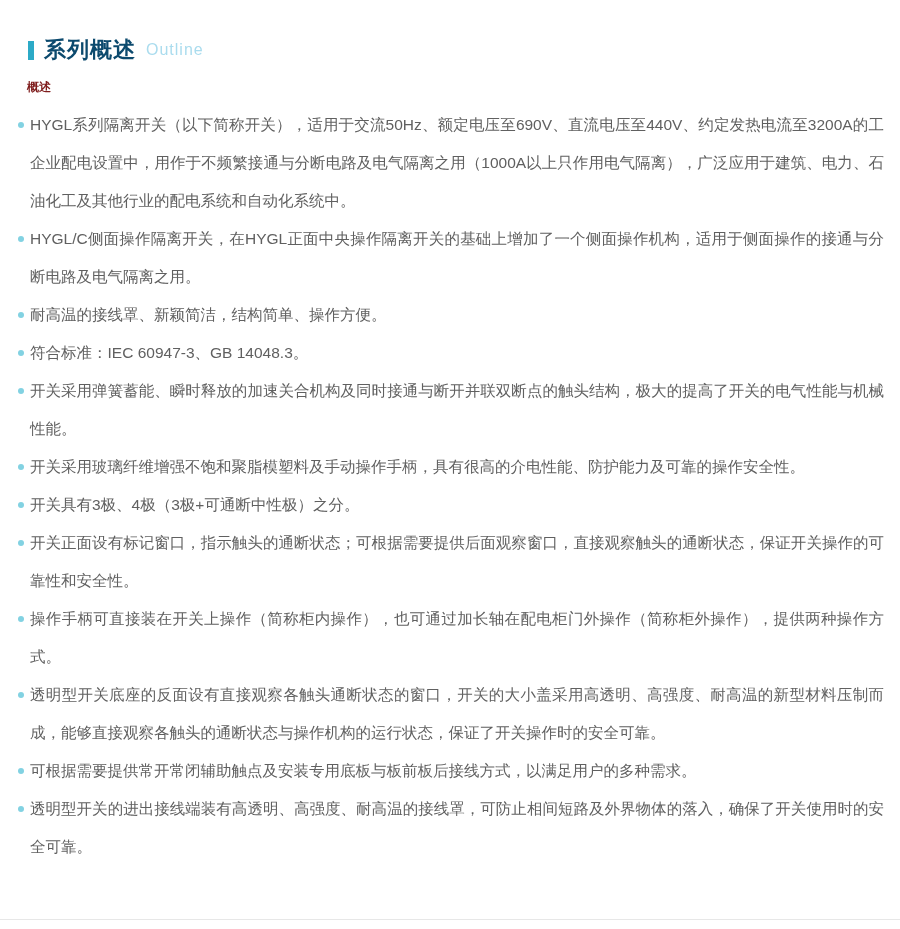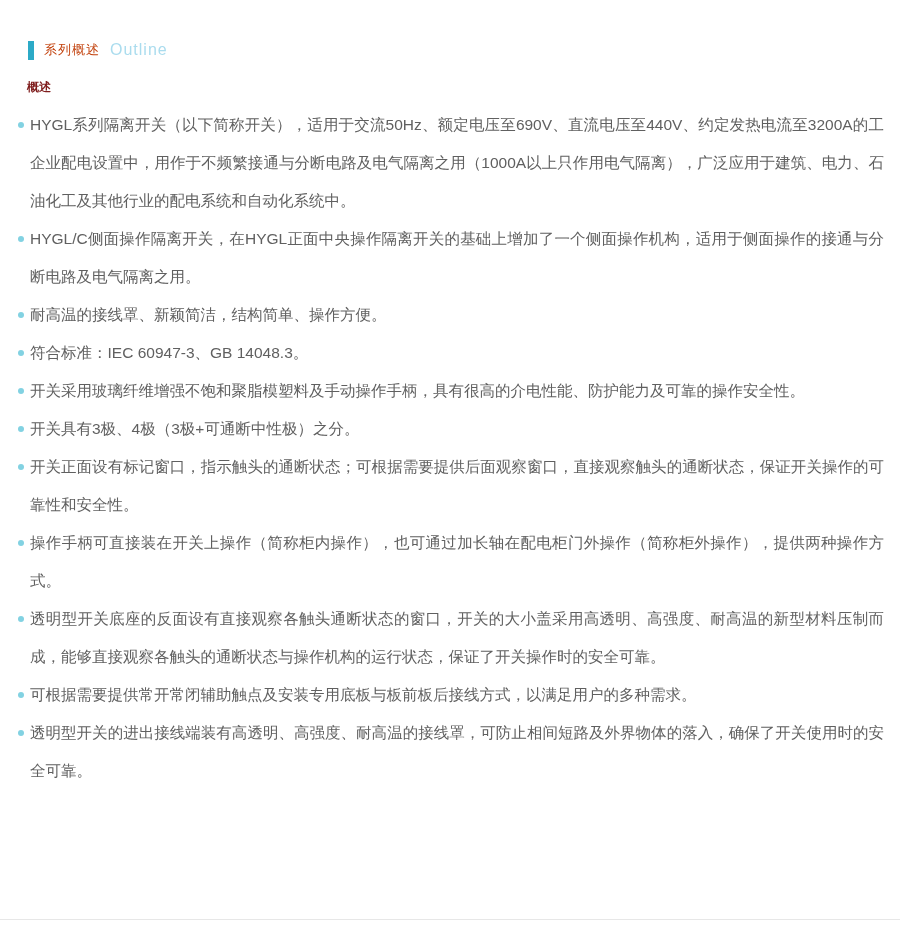--- a/index.html
+++ b/index.html
@@ -18,23 +18,23 @@
     margin:38px 0 0 28px;
     height:24px;
   }
   .accent-bar{
     width:6px;
     height:19px;
     background:#2caac7;
     margin-right:10px;
   }
   .title{
-    font-size:13px;
-    font-weight:400;
-    color:#c2410c;
+    font-size:22px;
+    font-weight:700;
+    color:#0c4a6e;
     letter-spacing:1px;
   }
   .subtitle{
     font-size:16px;
     color:#aadcee;
     margin-left:10px;
     letter-spacing:1px;
   }
   .section-heading{
     margin:6px 16px 0 27px;
@@ -88,20 +88,21 @@
 
   <ul class="bullets">
     <li><span class="dot"></span><span>HYGL系列隔离开关（以下简称开关），适用于交流50Hz、额定电压至690V、直流电压至440V、约定发热电流至3200A的工企业配电设置中，用作于不频繁接通与分断电路及电气隔离之用（1000A以上只作用电气隔离），广泛应用于建筑、电力、石油化工及其他行业的配电系统和自动化系统中。</span></li>
     <li><span class="dot"></span><span>HYGL/C侧面操作隔离开关，在HYGL正面中央操作隔离开关的基础上增加了一个侧面操作机构，适用于侧面操作的接通与分断电路及电气隔离之用。</span></li>
     <li><span class="dot"></span><span>耐高温的接线罩、新颖简洁，结构简单、操作方便。</span></li>
     <li><span class="dot"></span><span>符合标准：IEC 60947-3、GB 14048.3。</span></li>
   </ul>
 
 
   <ul class="bullets">
+    <li><span class="dot"></span><span>开关采用弹簧蓄能、瞬时释放的加速关合机构及同时接通与断开并联双断点的触头结构，极大的提高了开关的电气性能与机械性能。</span></li>
     <li><span class="dot"></span><span>开关采用玻璃纤维增强不饱和聚脂模塑料及手动操作手柄，具有很高的介电性能、防护能力及可靠的操作安全性。</span></li>
     <li><span class="dot"></span><span>开关具有3极、4极（3极+可通断中性极）之分。</span></li>
     <li><span class="dot"></span><span>开关正面设有标记窗口，指示触头的通断状态；可根据需要提供后面观察窗口，直接观察触头的通断状态，保证开关操作的可靠性和安全性。</span></li>
     <li><span class="dot"></span><span>操作手柄可直接装在开关上操作（简称柜内操作），也可通过加长轴在配电柜门外操作（简称柜外操作），提供两种操作方式。</span></li>
     <li><span class="dot"></span><span>透明型开关底座的反面设有直接观察各触头通断状态的窗口，开关的大小盖采用高透明、高强度、耐高温的新型材料压制而成，能够直接观察各触头的通断状态与操作机构的运行状态，保证了开关操作时的安全可靠。</span></li>
     <li><span class="dot"></span><span>可根据需要提供常开常闭辅助触点及安装专用底板与板前板后接线方式，以满足用户的多种需求。</span></li>
     <li><span class="dot"></span><span>透明型开关的进出接线端装有高透明、高强度、耐高温的接线罩，可防止相间短路及外界物体的落入，确保了开关使用时的安全可靠。</span></li>
 
   </ul>
 

